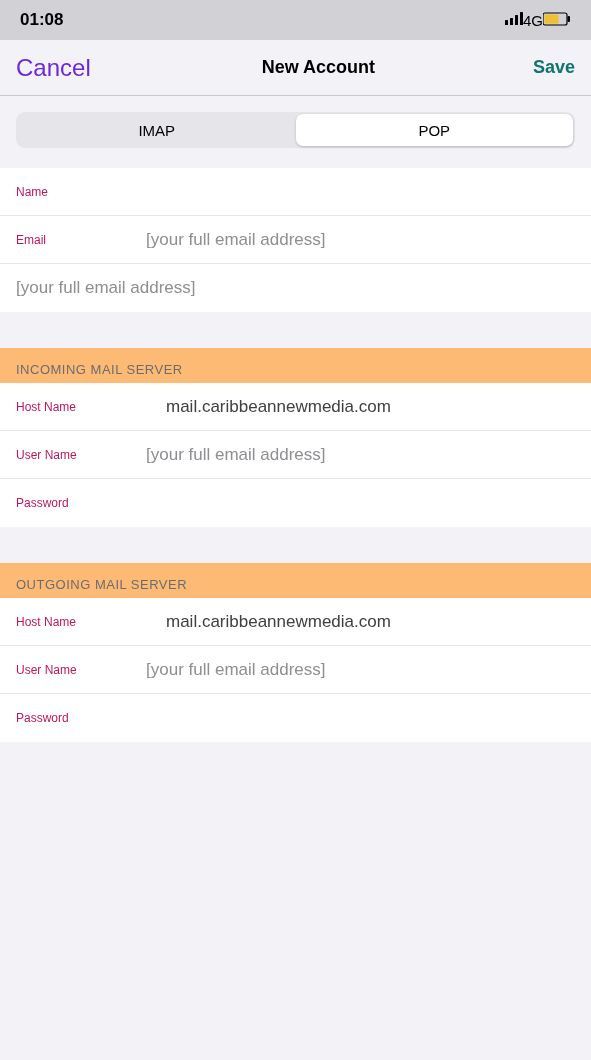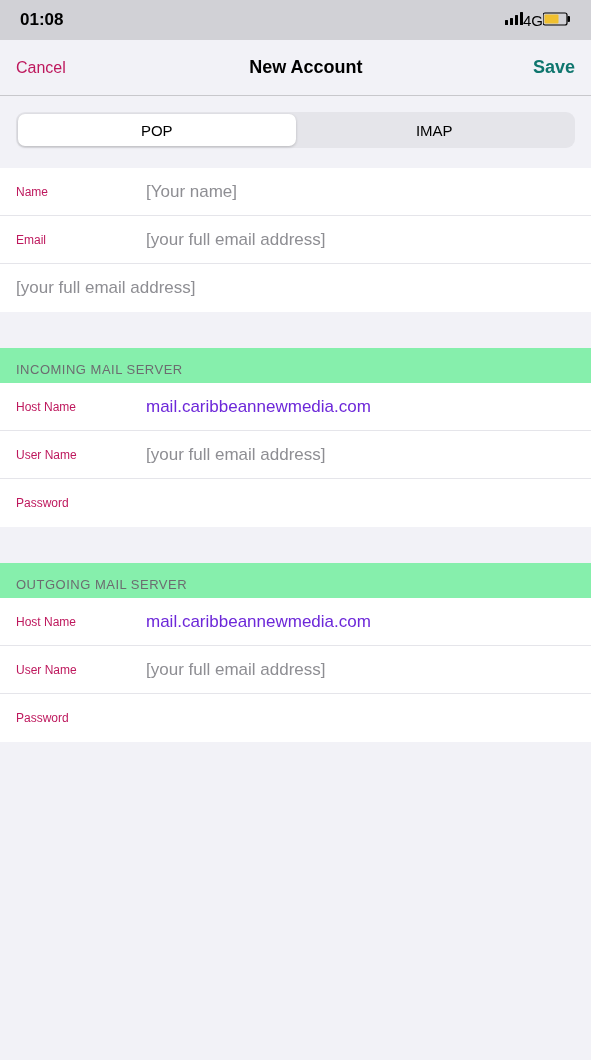--- a/index.html
+++ b/index.html
@@ -39,22 +39,22 @@
     .nav-bar {
       background: #f2f2f7;
       height: 56px;
       display: flex;
       align-items: center;
       justify-content: space-between;
       padding: 0 16px;
       border-bottom: 1px solid #c8c8cc;
     }
     .nav-cancel {
-      color: #be185d;
-      font-size: 16px;
+      color: #6d28d9;
+      font-size: 24px;
       cursor: pointer;
       background: none;
       border: none;
       padding: 0;
     }
     .nav-title {
       font-size: 18px;
       font-weight: 600;
       color: #000;
       margin-left: 13px;
@@ -102,21 +102,21 @@
       background: #f2f2f7;
       margin-top: 4px;
     }
     .section-header {
       padding: 14px 16px 6px 16px;
       font-size: 13px;
       font-weight: 400;
       color: #6c6c70;
       letter-spacing: 0.5px;
       text-transform: uppercase;
-      background: #86efac;
+      background: #fdba74;
     }
     .form-group {
       background: #fff;
     }
     .form-row {
       display: flex;
       align-items: center;
       min-height: 48px;
       padding: 12px 16px;
       border-bottom: 1px solid #e5e5ea;
@@ -130,21 +130,22 @@
       color: #be185d;
       min-width: 130px;
       flex-shrink: 0;
     }
     .form-value {
       font-size: 17px;
       color: #8e8e93;
       flex: 1;
     }
     .form-value.dark {
-      color: #6d28d9;
+      color: #404040;
+      margin-left: 20px;
     }
 
     
     .section-spacer {
       height: 32px;
       background: #f2f2f7;
     }
   </style>
 </head>
 <body>
@@ -174,34 +175,33 @@
 </div>
 
 <div class="nav-bar">
   <button class="nav-cancel">Cancel</button>
   <span class="nav-title">New Account</span>
   <button class="nav-save">Save</button>
 </div>
 
 <div class="segment-area">
   <div class="segment-control">
+    <div class="segment-option">
+      <span>IMAP</span>
+    </div>
     <div class="segment-option active">
       <span>POP</span>
     </div>
-    <div class="segment-option">
-      <span>IMAP</span>
-    </div>
   </div>
 </div>
 
 <div class="section">
   <div class="form-group">
     <div class="form-row">
       <span class="form-label">Name</span>
-      <span class="form-value">[Your name]</span>
     </div>
     <div class="form-row">
       <span class="form-label">Email</span>
       <span class="form-value">[your full email address]</span>
     </div>
     <div class="form-row">
       <span class="form-value">[your full email address]</span>
     </div>
   </div>
 </div>

